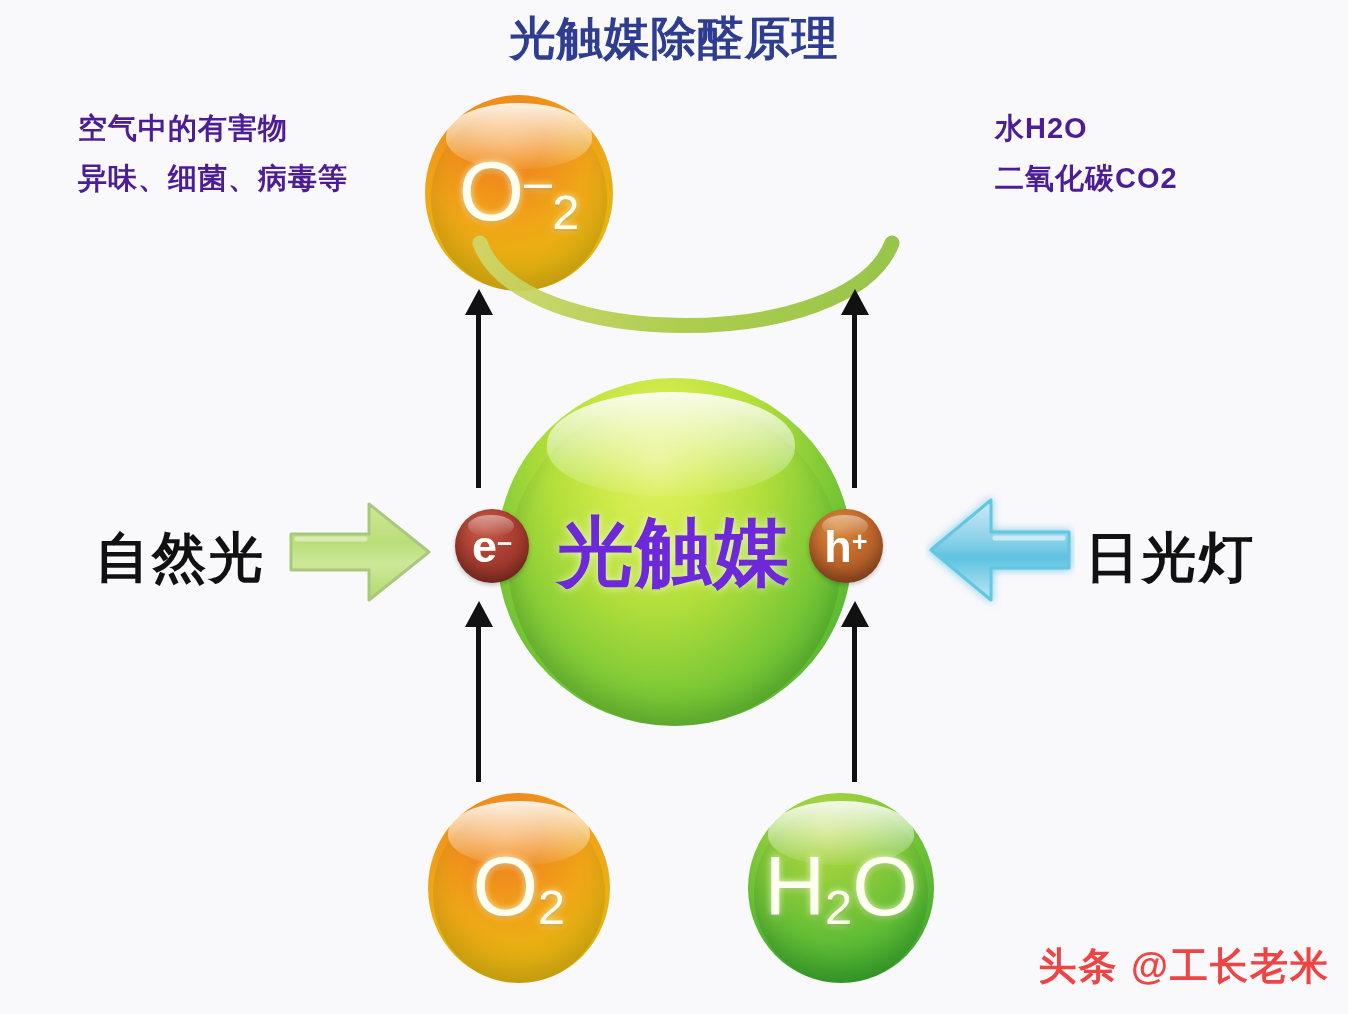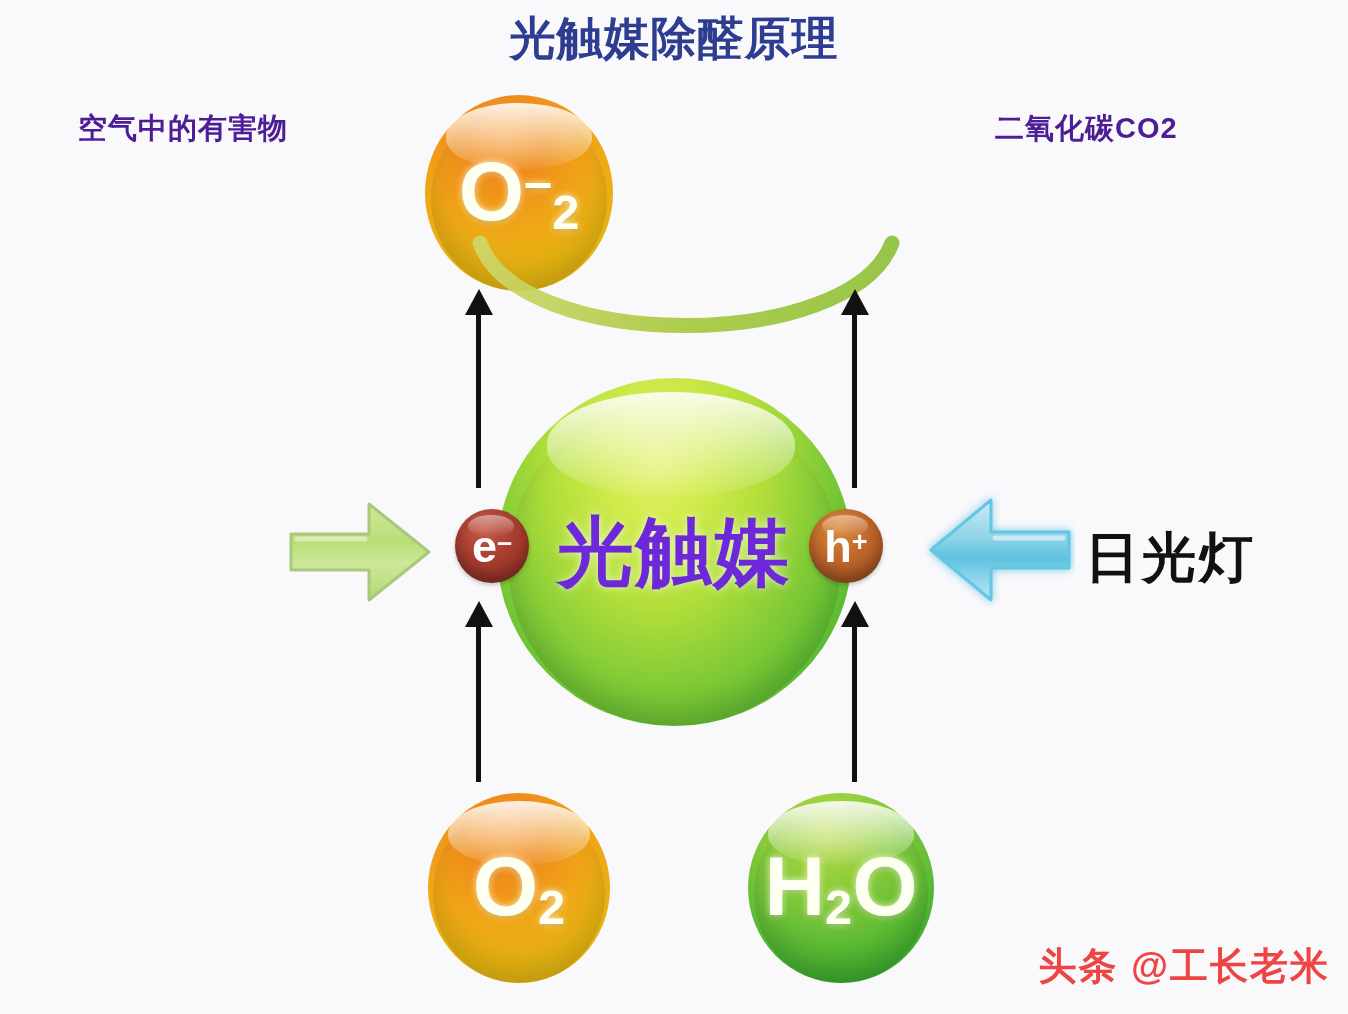--- a/index.html
+++ b/index.html
@@ -49,21 +49,21 @@
     position: absolute;
     border-radius: 50%;
     display: flex;
     align-items: center;
     justify-content: center;
     box-sizing: border-box;
   }
   .sphere .lbl {
     position: relative;
     z-index: 3;
-    font-weight: 700;
+    font-weight: 400;
     color: #fdfff0;
     text-shadow: 0 0 7px rgba(255,255,220,.85), 0 2px 3px rgba(0,0,0,.18);
     line-height: 1;
     white-space: nowrap;
   }
   
   .sphere::before {
     content: "";
     position: absolute;
     left: 11%;
@@ -232,23 +232,25 @@
 </style>
 </head>
 <body>
 
 <div id="canvas">
 
   <div class="title">光触媒除醛原理</div>
 
   <div class="caption left">
     <div>空气中的有害物</div>
+    <div>异味、细菌、病毒等</div>
   </div>
 
   <div class="caption right">
+    <div>水H2O</div>
     <div>二氧化碳CO2</div>
   </div>
 
   <svg id="arc" viewBox="0 0 470 140" preserveAspectRatio="none">
     <defs>
       <linearGradient id="arcgrad" x1="0" y1="0" x2="1" y2="0">
         <stop offset="0%" stop-color="#cfd66a"></stop>
         <stop offset="50%" stop-color="#a6c93e"></stop>
         <stop offset="100%" stop-color="#8fc13a"></stop>
       </linearGradient>
@@ -321,17 +323,18 @@
             <feMergeNode in="SourceGraphic"></feMergeNode>
           </feMerge>
       </filter>
     </defs>
     <g filter="url(#glow)">
       <path d="M 144 46 L 66 46 L 66 14 L 6 64 L 66 114 L 66 82 L 144 82 Z" fill="url(#bgrad)" stroke="#63c6e3" stroke-width="3" stroke-linejoin="round"></path>
     </g>
     <path d="M 138 52 L 70 52" stroke="#e3f5fb" stroke-width="5" stroke-linecap="round" opacity=".7"></path>
   </svg>
 
+  <div class="side-label" id="label-natural">自然光</div>
   <div class="side-label" id="label-lamp">日光灯</div>
 
   <div id="watermark">头条 @工长老米</div>
 
 </div>
 
 </body></html>

